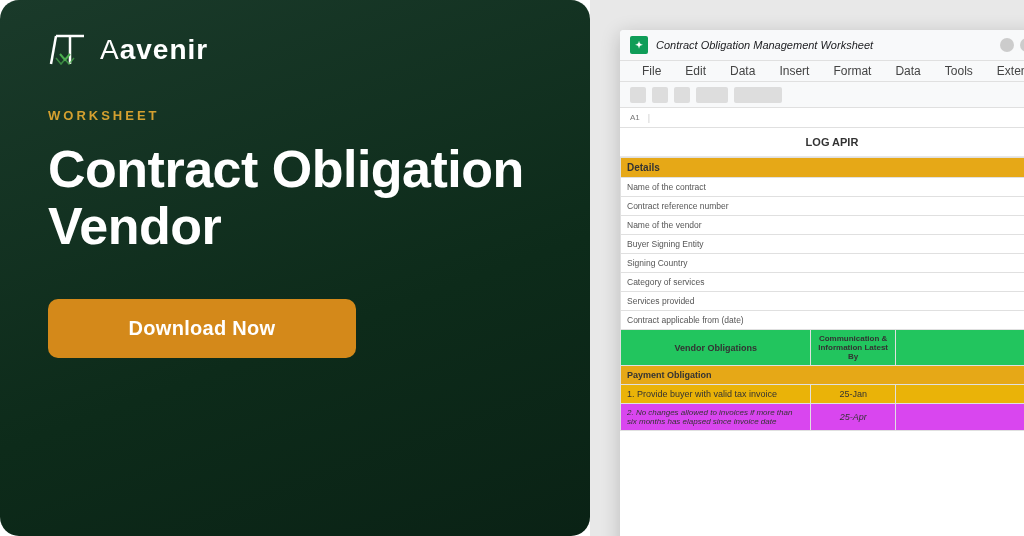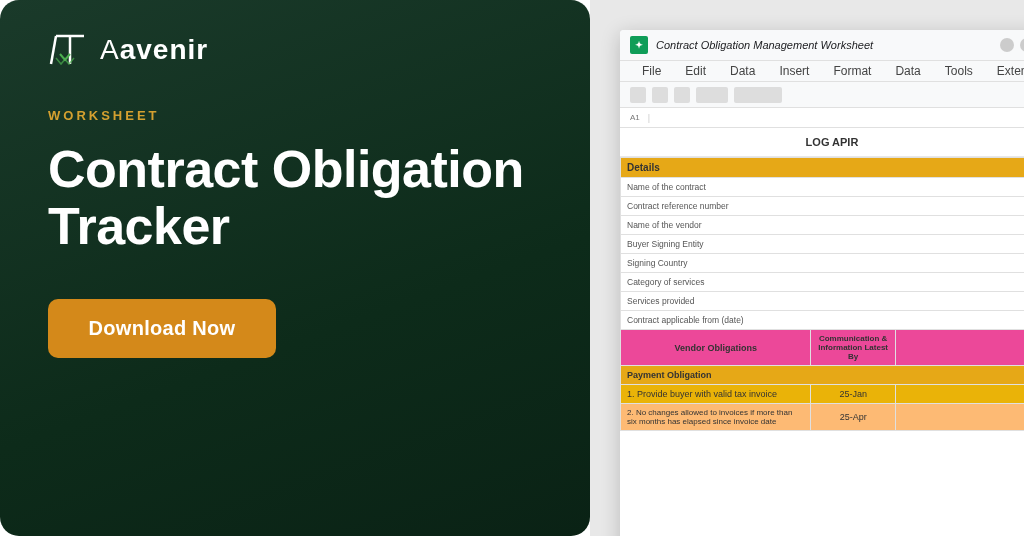--- a/index.html
+++ b/index.html
@@ -82,21 +82,21 @@
     .download-btn {
       display: inline-block;
       background: #d4891a;
       color: #fff;
       font-size: 20px;
       font-weight: 700;
       padding: 18px 40px;
       border-radius: 10px;
       border: none;
       cursor: pointer;
-      width: 228px;
+      width: 308px;
       text-align: center;
       letter-spacing: 0.3px;
     }
 
     
     .right-panel {
       flex: 1;
       height: 536px;
       background: #e8e8e8;
       position: relative;
@@ -291,28 +291,28 @@
       width: 20%;
       text-align: center;
     }
 
     .col-rest {
       width: 35%;
     }
 
     
     .col-header-row td {
-      background: #ec4899;
+      background: #22c55e;
       font-weight: 600;
       font-size: 9px;
       text-align: center;
     }
 
     .data-row-1 td { background: #eab308; }
-    .data-row-2 td { background: #fdba74; }
+    .data-row-2 td { background: #d946ef; font-style: italic; }
   </style>
 </head>
 <body>
 
 <div class="container">
 
   <div class="left-panel">
 
     <div class="logo-area">
       <div class="logo-icon">
@@ -330,21 +330,21 @@
       </div>
       <span class="logo-text">
         <span style="font-weight:300; color:#fff;">A</span><span>avenir</span>
       </span>
     </div>
 
     <div class="content-area">
       <div class="worksheet-label">WORKSHEET</div>
       <div class="main-title">
         <span>Contract Obligation</span><br>
-        <span>Tracker</span>
+        <span>Vendor</span>
       </div>
       <button class="download-btn">Download Now</button>
     </div>
 
   </div>
 
   <div class="right-panel">
 
     <div class="spreadsheet-wrapper">
       <div class="paper-shadow-2"></div>

